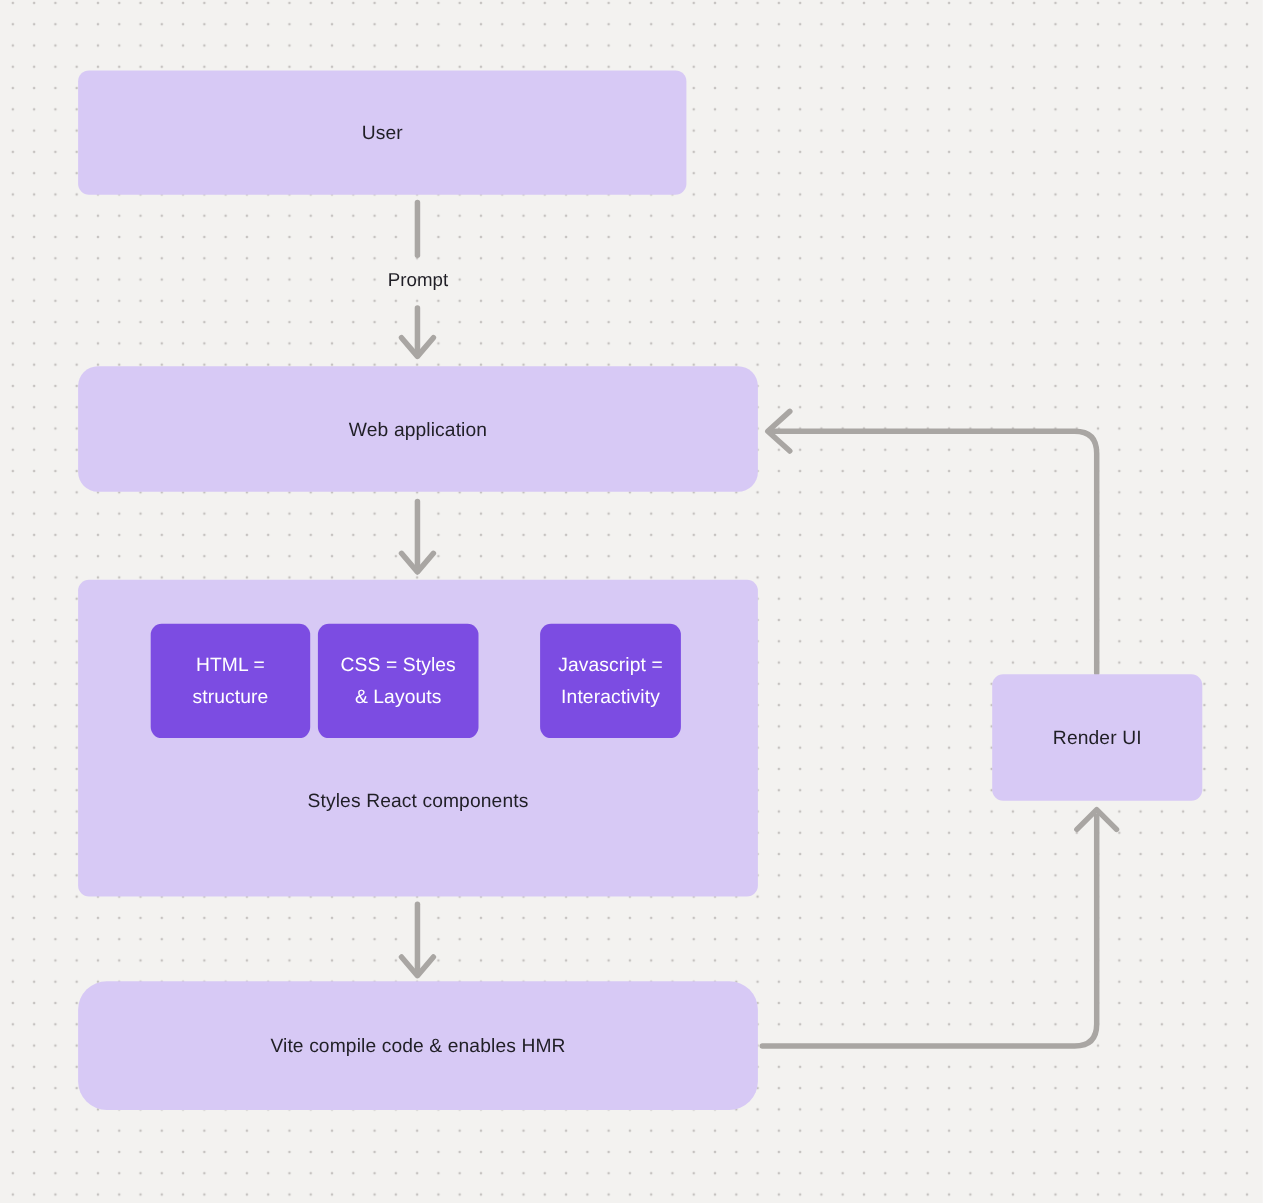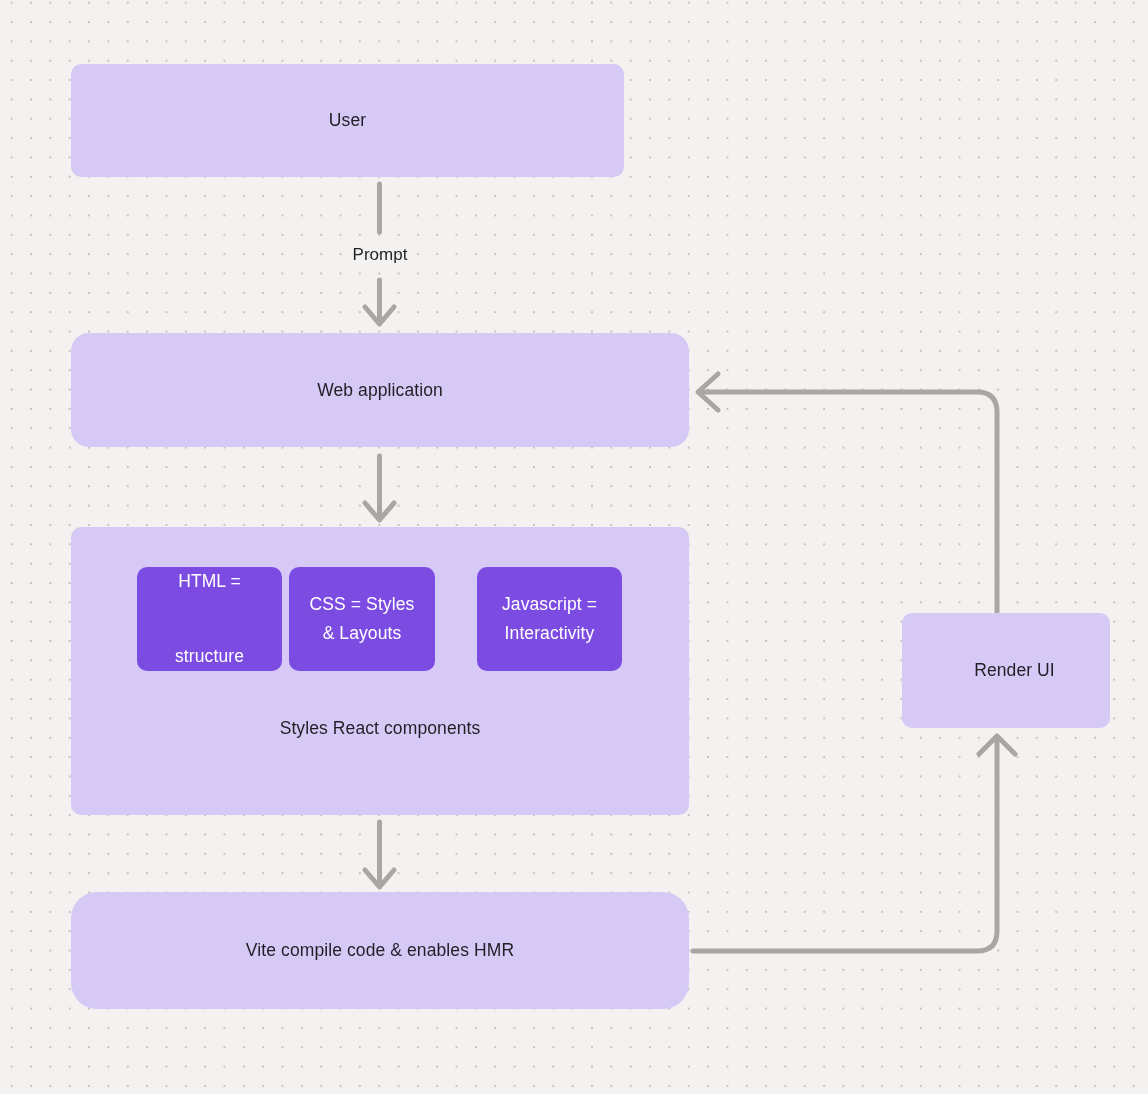--- a/index.html
+++ b/index.html
@@ -45,40 +45,40 @@
     text-align: center;
     font-size: 17.5px;
     font-weight: 500;
     letter-spacing: 0.1px;
     color: var(--text, #201f26);
   }
   .node-user      { left: 71px;  top: 64px;  width: 553px; height: 113px; }
   .node-webapp    { left: 71px;  top: 333px; width: 618px; height: 114px; border-radius: 18px; }
   .node-group     { left: 71px;  top: 527px; width: 618px; height: 288px; display: block; }
   .node-vite      { left: 71px;  top: 892px; width: 618px; height: 117px; border-radius: 26px; }
-  .node-renderui  { left: 902px; top: 613px; width: 191px; height: 115px; padding-left: 17px; }
+  .node-renderui  { left: 902px; top: 613px; width: 191px; height: 115px; }
   .chip {
     position: absolute;
     top: 40px;
     height: 104px;
     background: var(--chip-fill, #7c4ce2);
     color: var(--chip-text, #ffffff);
     border-radius: 10px;
     display: flex;
     flex-direction: column;
     align-items: center;
     justify-content: center;
     text-align: center;
     font-size: 17.5px;
     font-weight: 500;
     line-height: 29px;
   }
-  .chip-html { left: 66px;  width: 145px; justify-content: space-between; }
+  .chip-html { left: 66px;  width: 145px; }
   .chip-css  { left: 218px; width: 146px; }
-  .chip-js   { left: 406px; width: 145px; }
+  .chip-js   { left: 420px; width: 128px; }
   .group-caption {
     position: absolute;
     left: 0;
     top: 191px;
     width: 100%;
     text-align: center;
     font-size: 17.5px;
     font-weight: 500;
     color: var(--text, #201f26);
   }

